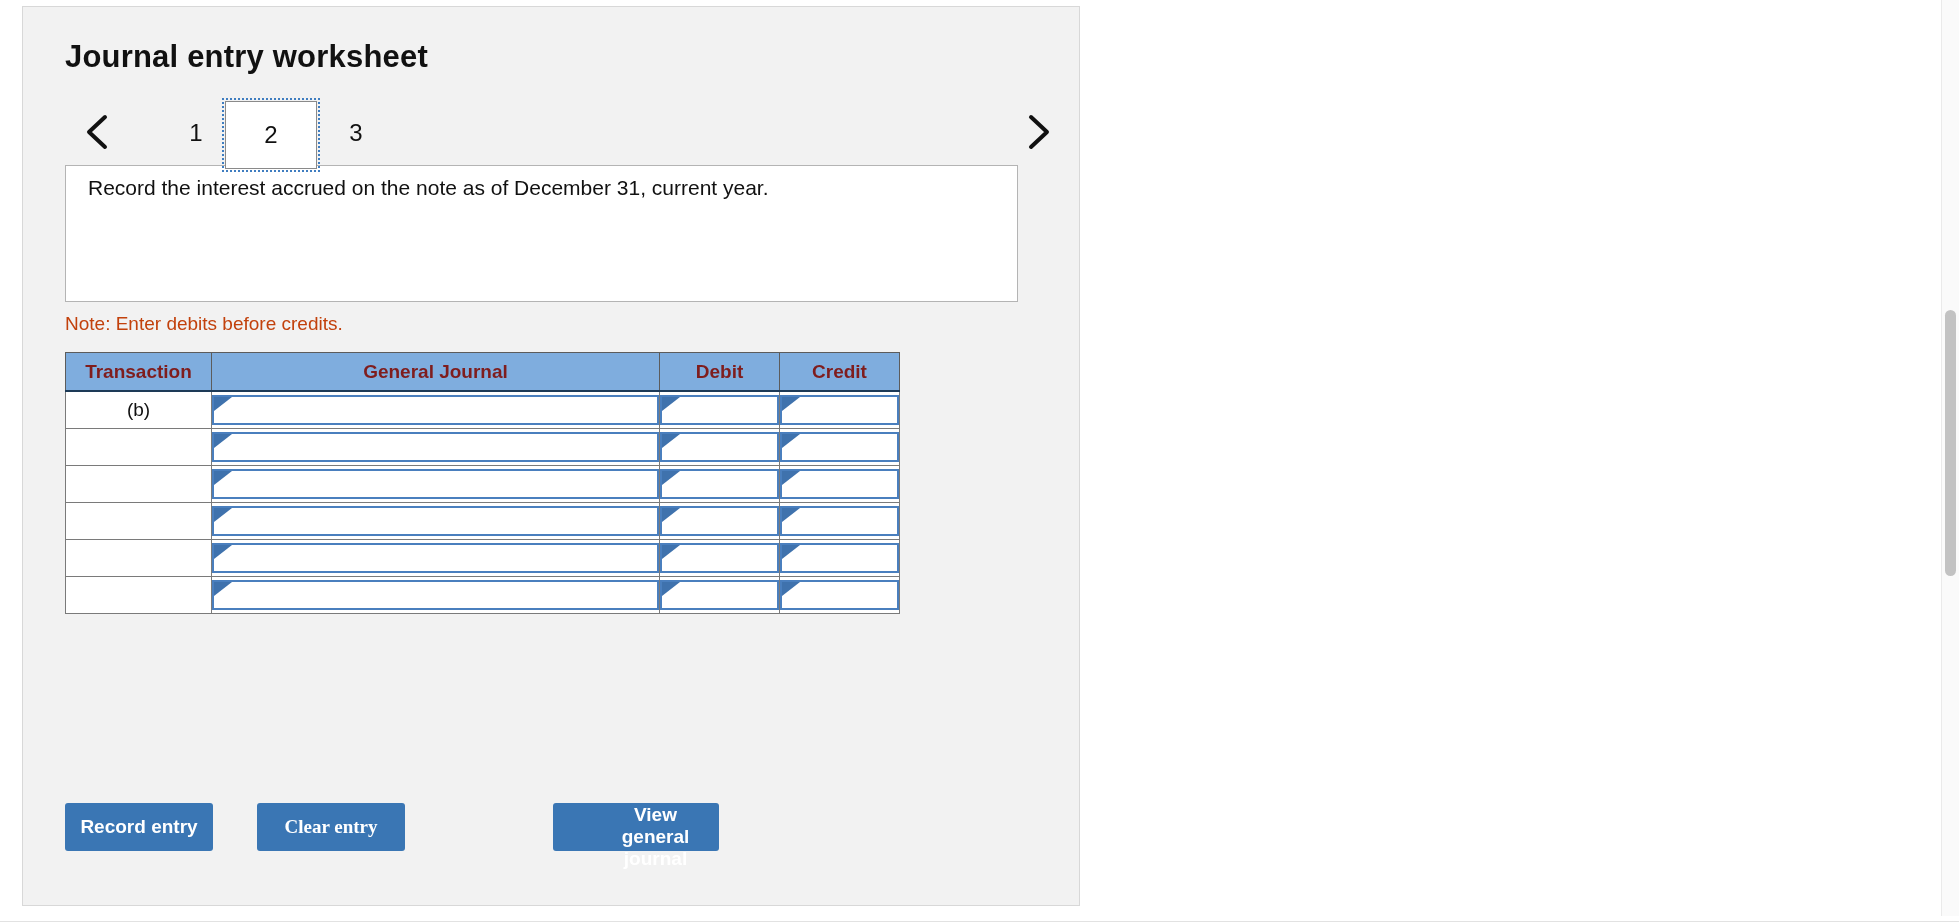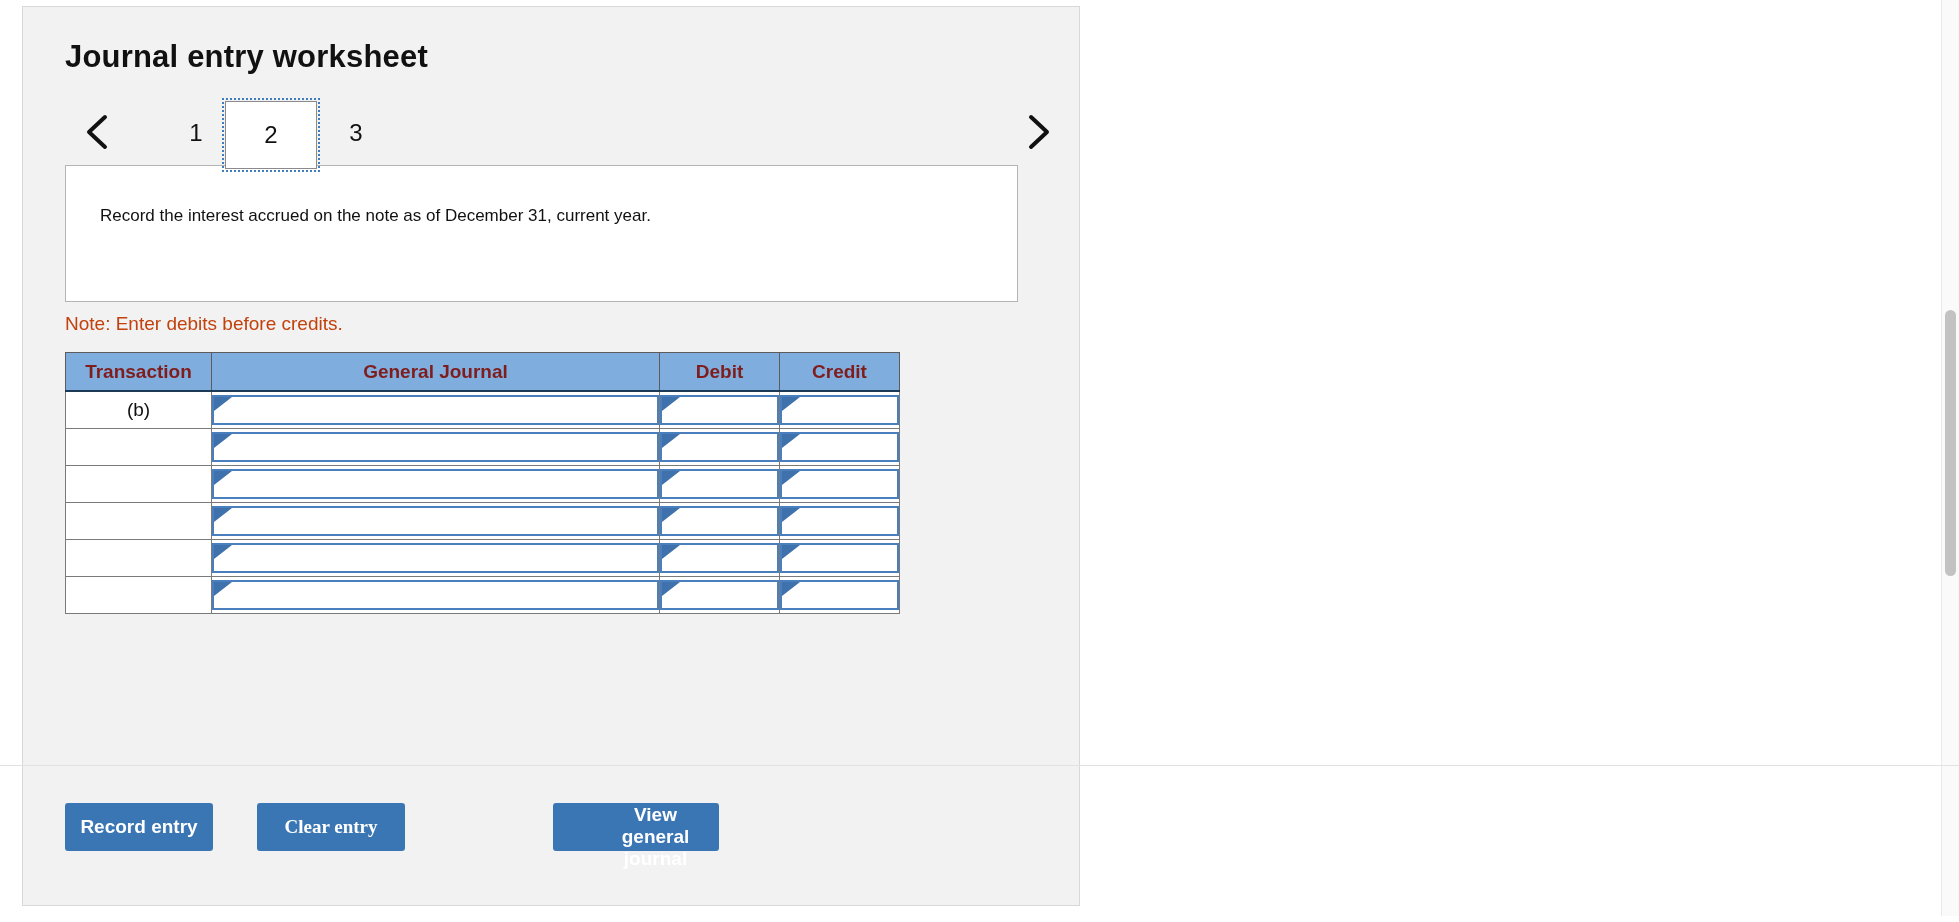--- a/index.html
+++ b/index.html
@@ -8,21 +8,21 @@
     background: #ffffff;
     width: 1959px;
     height: 922px;
     overflow: hidden;
     font-family: "Liberation Sans", sans-serif;
   }
 
   #root {
     position: relative;
     width: 1959px;
-    height: 766px;
+    height: 922px;
     background: #ffffff;
   }
 
   
   .worksheet-panel {
     position: absolute;
     left: 22px;
     top: 6px;
     width: 1058px;
     height: 900px;
@@ -101,26 +101,25 @@
     width: 953px;
     height: 137px;
     background: #ffffff;
     border: 1px solid #b4b4b4;
     box-sizing: border-box;
     z-index: 2;
   }
   .description-text {
     position: absolute;
     left: 22px;
-    top: 36px;
+    top: 8px;
     right: 14px;
-    font-size: 17px;
+    font-size: 21px;
     color: #111111;
     line-height: 28px;
-    margin-left: 12px;
   }
 
   
   .note-text {
     position: absolute;
     left: 42px;
     top: 306px;
     font-size: 19px;
     color: #c2410c;
     white-space: nowrap;

